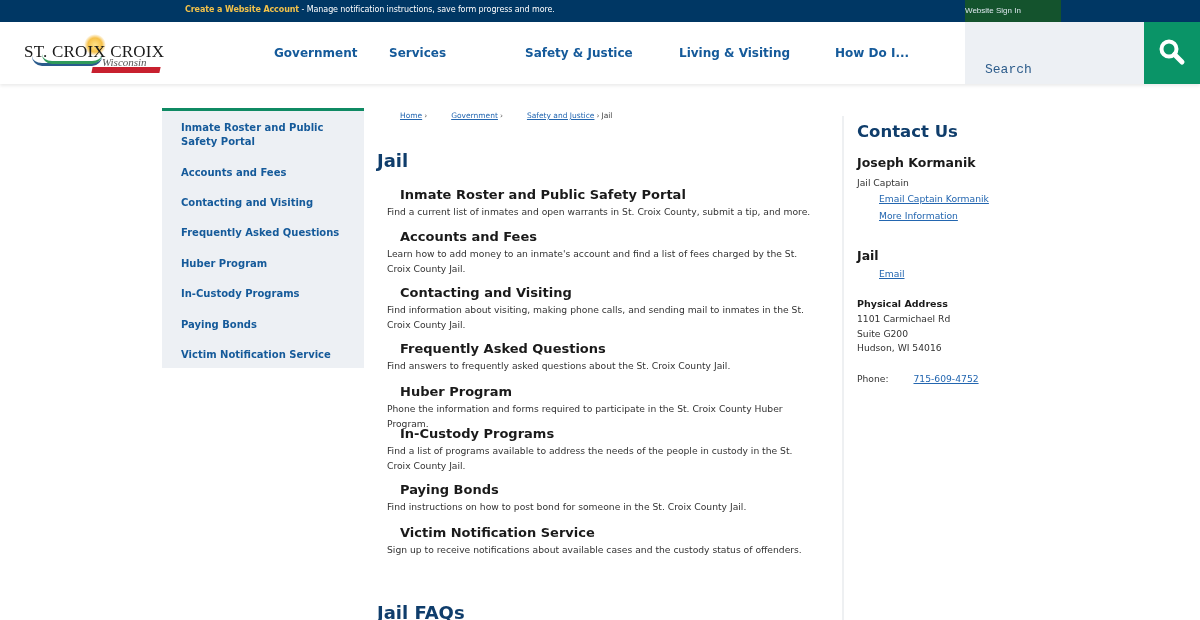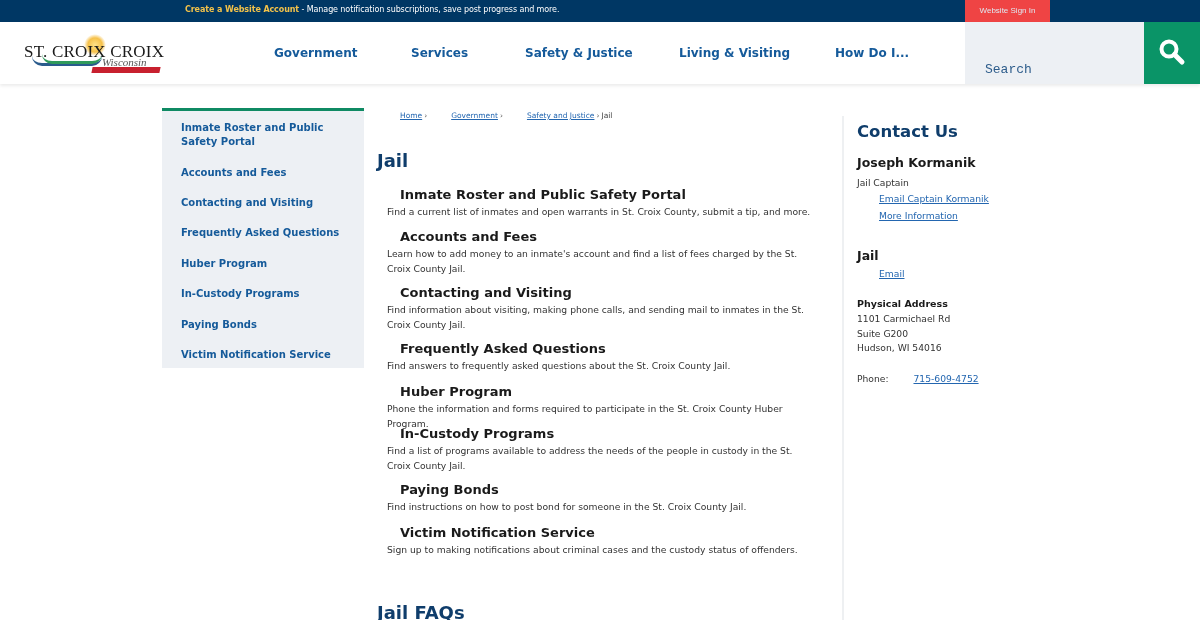--- a/index.html
+++ b/index.html
@@ -4,21 +4,21 @@
 <style>
   * { box-sizing: border-box; margin: 0; padding: 0; }
   html, body { width: 1200px; height: 620px; overflow: hidden; background: #ffffff; }
   body { font-family: "DejaVu Sans", "Liberation Sans", sans-serif; color: #222; position: relative; }
   a { color: inherit; margin-left: 22px; }
 
   
   .topbar { position: absolute; left: 0; top: 0; width: 1200px; height: 22px; background: #003764; }
   .topbar .promo { position: absolute; left: 163px; top: 5px; font-size: 8px; color: #fff; white-space: nowrap; letter-spacing: -0.1px; }
   .topbar .promo .promo-link { color: #f2c24a; font-weight: bold; text-decoration: none; }
-  .topbar .signin { position: absolute; left: 965px; top: 0; width: 85px; height: 22px; background: #ef4444; color: #dfe7ef; font-family: "Liberation Sans", sans-serif; font-size: 8px; text-align: center; line-height: 22px; cursor: pointer; }
+  .topbar .signin { position: absolute; left: 965px; top: 0; width: 96px; height: 22px; background: #14532d; color: #dfe7ef; font-family: "Liberation Sans", sans-serif; font-size: 8px; text-align: left; line-height: 22px; cursor: pointer; }
 
   
   .header { position: absolute; left: 0; top: 22px; width: 1200px; height: 62px; background: #fff; box-shadow: 0 2px 3px rgba(0,0,0,0.08); }
   .logo { position: absolute; left: 22px; top: 12px; width: 140px; height: 42px; }
   .logo .logo-text { position: absolute; left: 2px; top: 8px; font-family: "Liberation Serif", serif; font-size: 17px; color: #1a1a1a; letter-spacing: 0.2px; white-space: nowrap; }
   .logo .logo-sub { position: absolute; left: 80px; top: 22px; font-family: "Liberation Serif", serif; font-style: italic; font-size: 11px; color: #555; }
   .logo .banner { position: absolute; left: 70px; top: 33px; width: 68px; height: 6px; background: #c8202f; transform: skewX(-12deg); }
   .logo .swoosh-blue { position: absolute; left: 10px; top: 22px; width: 70px; height: 10px; border-bottom: 3px solid #2a5b8c; border-radius: 0 0 60px 60px; }
   .logo .swoosh-green { position: absolute; left: 20px; top: 20px; width: 60px; height: 10px; border-bottom: 3px solid #2f9a5b; border-radius: 0 0 60px 60px; }
   .logo .sun { position: absolute; left: 62px; top: 0px; width: 22px; height: 22px; border-radius: 50%; background: radial-gradient(circle, #ffe28a 0%, #f6c14a 45%, rgba(246,193,74,0) 70%); }
@@ -52,37 +52,37 @@
   .c-text { position: absolute; left: 0; font-size: 9.2px; color: #333; white-space: nowrap; }
   .c-link { position: absolute; left: 0; font-size: 9.2px; color: #2366b0; text-decoration: underline; white-space: nowrap; cursor: pointer; }
   .c-head { position: absolute; left: 0; font-size: 12.5px; font-weight: bold; color: #1a1a1a; }
   .c-sub { position: absolute; left: 0; font-size: 9.5px; font-weight: bold; color: #1a1a1a; white-space: nowrap; }
 </style>
 </head>
 <body>
 
 <div class="topbar">
   <div class="promo">
-    <a class="promo-link">Create a Website Account</a><span> - Manage notification subscriptions, save post progress and more.</span>
+    <a class="promo-link">Create a Website Account</a><span> - Manage notification instructions, save form progress and more.</span>
   </div>
   <div class="signin">Website Sign In</div>
 </div>
 
 <div class="header">
   <div class="logo">
     <div class="sun"></div>
     <div class="swoosh-blue"></div>
     <div class="swoosh-green"></div>
     <div class="logo-text">ST. CROIX CROIX</div>
     <div class="logo-sub">Wisconsin</div>
     <div class="banner"></div>
   </div>
 
   <div class="nav" style="left:274px;">Government</div>
-  <div class="nav" style="left:411px;">Services</div>
+  <div class="nav" style="left:389px;">Services</div>
   <div class="nav" style="left:525px;">Safety &amp; Justice</div>
   <div class="nav" style="left:679px;">Living &amp; Visiting</div>
   <div class="nav" style="left:835px;">How Do I...</div>
 
   <div class="search-box">
     <input type="text" placeholder="Search" style="">
   </div>
   <div class="search-btn">
     <svg width="28" height="28" viewBox="0 0 28 28">
       <circle cx="11" cy="11" r="7.5" fill="none" stroke="#fff" stroke-width="4"></circle>
@@ -131,21 +131,21 @@
 <div class="entry" style="top:426px;">
   <a class="entry-title">In-Custody Programs</a>
   <div class="entry-desc">Find a list of programs available to address the needs of the people in custody in the St. Croix County Jail.</div>
 </div>
 <div class="entry" style="top:482px;">
   <a class="entry-title">Paying Bonds</a>
   <div class="entry-desc">Find instructions on how to post bond for someone in the St. Croix County Jail.</div>
 </div>
 <div class="entry" style="top:525px;">
   <a class="entry-title">Victim Notification Service</a>
-  <div class="entry-desc">Sign up to making notifications about criminal cases and the custody status of offenders.</div>
+  <div class="entry-desc">Sign up to receive notifications about available cases and the custody status of offenders.</div>
 </div>
 
 <h2 class="faq-title">Jail FAQs</h2>
 
 <div class="divider"></div>
 <div class="contact">
   <div class="contact-title">Contact Us</div>
   <div class="c-name">Joseph Kormanik</div>
   <div class="c-text" style="top:55px;">Jail Captain</div>
   <a class="c-link" style="top:71px;text-align:center;">Email Captain Kormanik</a>

